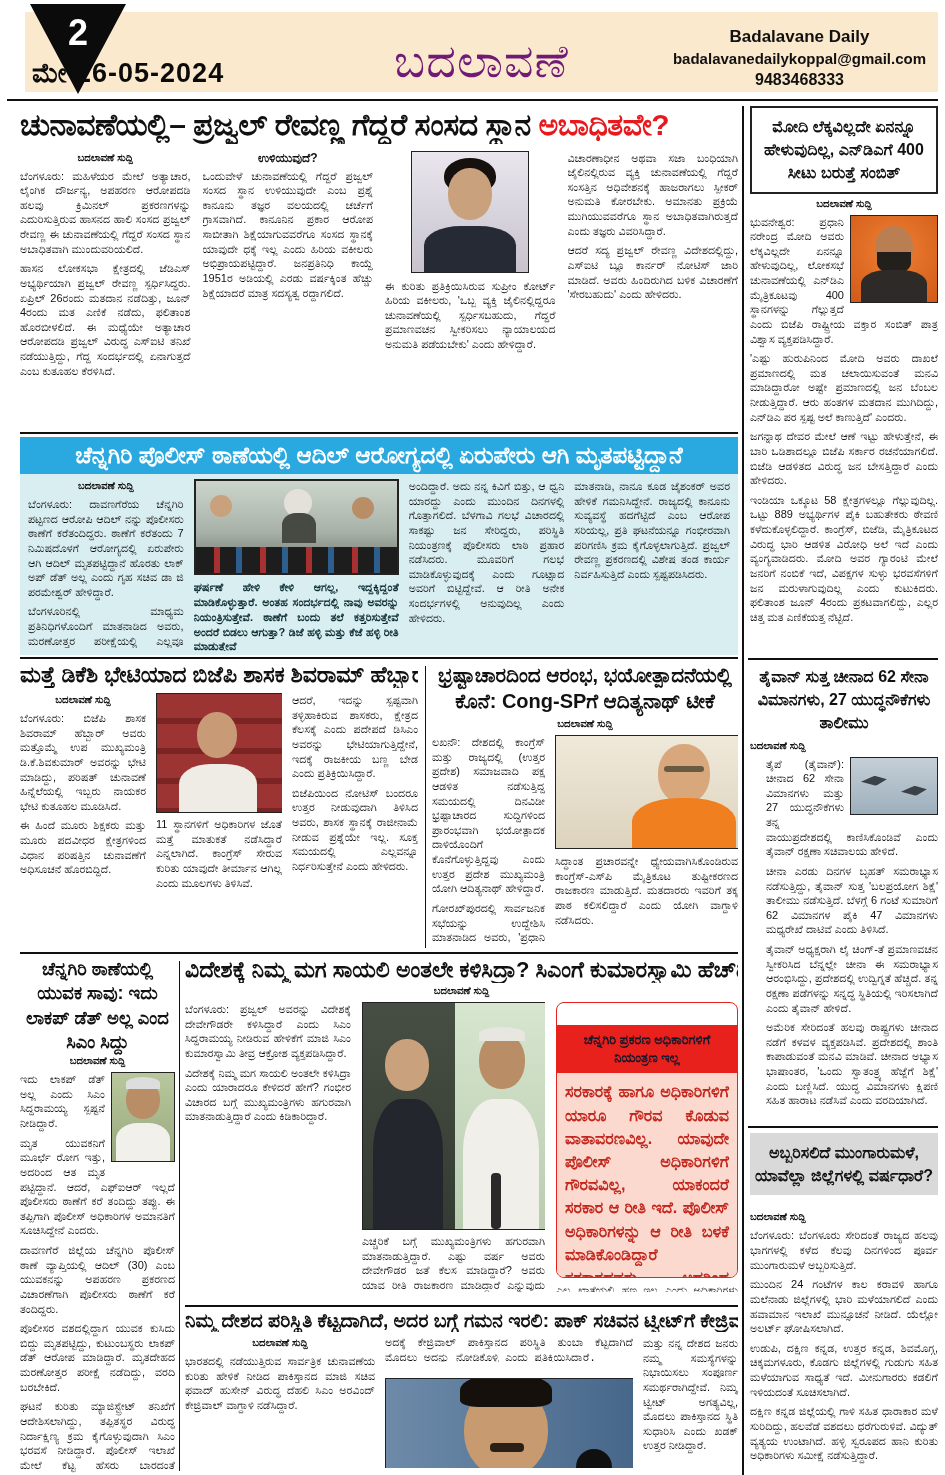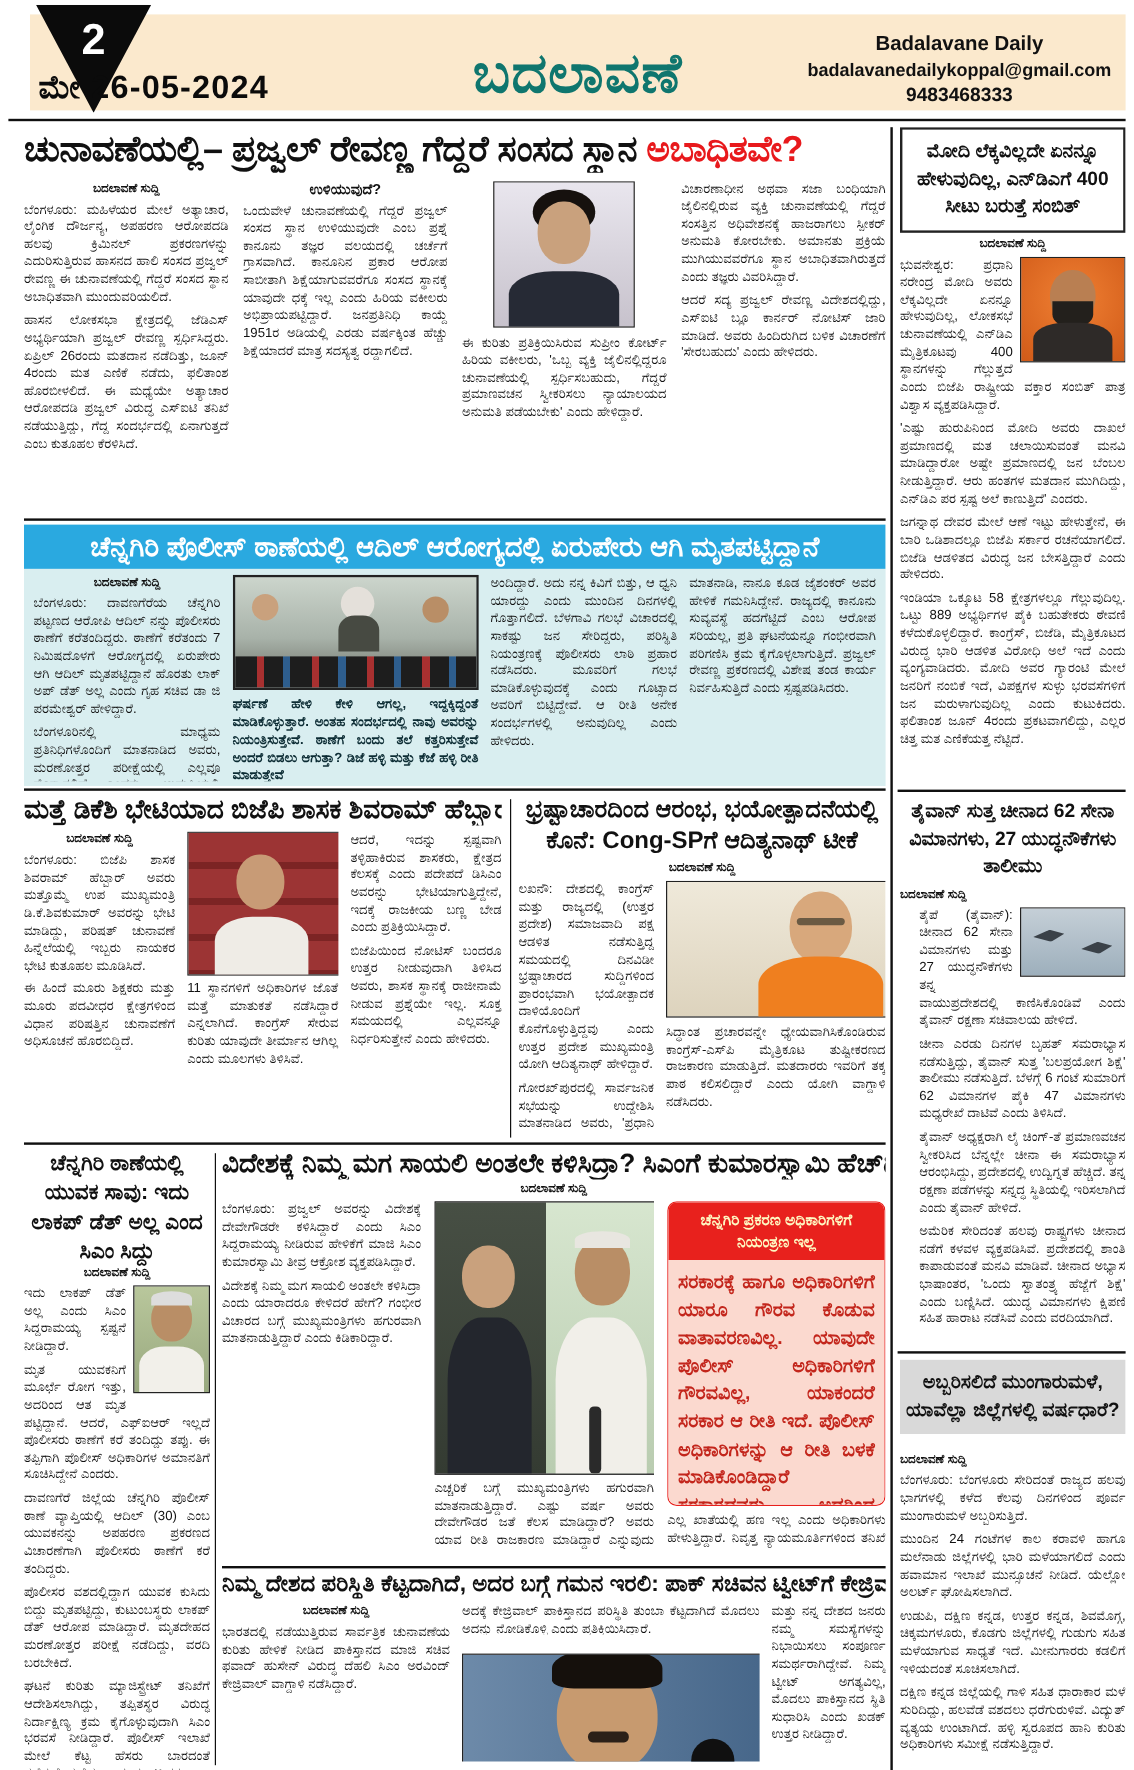--- a/index.html
+++ b/index.html
@@ -7,21 +7,21 @@
         font-family:"Liberation Sans","DejaVu Sans",sans-serif;color:#111;}
   
   .hdr{position:absolute;left:25px;top:12px;width:913px;height:80px;background:#fbe9cd;}
   .tri{position:absolute;left:30px;top:4px;width:96px;height:90px;
        background:#0b0b0b;clip-path:polygon(0 0,100% 0,50% 100%);z-index:3;}
   .tri .pg{position:absolute;left:0;right:0;top:8px;text-align:center;color:#fff;
        font-size:36px;font-weight:bold;}
   .ed-date{position:absolute;left:32px;top:58px;font-size:27px;font-weight:800;
        letter-spacing:1px;z-index:4;color:#0b0b0b;}
   .mast{position:absolute;left:0;right:0;top:22px;text-align:center;
-       font-size:46px;font-weight:700;color:#0f766e;letter-spacing:1px;}
+       font-size:46px;font-weight:400;color:#701a75;letter-spacing:1px;}
   .contact{position:absolute;right:12px;top:14px;text-align:center;font-weight:800;line-height:1.35;}
   .contact .c1{font-size:17px;}
   .contact .c2{font-size:15px;}
   .contact .c3{font-size:16px;}
   
   .hrule,.vrule{position:absolute;background:#101010;}
   
   .sec{position:absolute;overflow:hidden;}
   .bp{font-size:11px;line-height:1.33;text-align:justify;margin:0 0 5px 0;}
   .byline{font-size:10px;font-weight:bold;text-align:center;margin:1px 0 5px 0;}
@@ -41,22 +41,22 @@
   .h-kej{font-size:19px;font-weight:800;white-space:nowrap;overflow:hidden;text-align:center;margin-bottom:4px;}
   .h-side{font-size:16px;font-weight:800;text-align:center;line-height:1.45;}
   .h-side-box{border:2px solid #222;padding:7px 4px;margin-bottom:4px;}
   .h-side-gray{background:#d9d9d9;padding:8px 0;margin-bottom:16px;}
   
   .police-bg{background:#d9eef0;}
   .police-body{padding:5px 8px 0 8px;}
   .caption{font-size:11px;font-weight:bold;color:#0b2b33;line-height:1.35;text-align:justify;margin-top:5px;}
   
   .redbox{border-radius:8px;overflow:hidden;border:1px solid #e8211d;}
-  .redbox .rb-t{background:#e8211d;color:#fef9c3;font-size:13px;font-weight:800;
-                text-align:center;padding:6px 4px;line-height:1.4;}
+  .redbox .rb-t{background:#e8211d;color:#0f172a;font-size:13px;font-weight:800;
+                text-align:center;padding:6px 4px;line-height:1.4;margin-top:22px;}
   .redbox .rb-b{background:#fbd9cf;color:#c3261c;font-size:16px;font-weight:600;
                 text-align:justify;padding:7px 8px;line-height:1.45;height:190px;overflow:hidden;}
   
   .photo{position:relative;overflow:hidden;border:1px solid #222;background:#ccc;}
   .sh{position:absolute;}
   .p-prajwal{width:116px;height:120px;margin:0 auto 6px auto;
      background:linear-gradient(180deg,#e9e6ee,#c7c2cc);}
   .p-presser{width:201px;height:92px;border-width:2px;
      background:linear-gradient(180deg,#ccd5cc 0%,#a8b2a9 55%,#6a6d64 100%);}
   .p-hebbar{width:126px;height:118px;margin:0 auto 4px auto;
@@ -245,21 +245,21 @@
   <div class="hrule" style="left:185px;top:1305px;width:553px;height:2px;"></div>
 
   <div class="sec" style="left:185px;top:1310px;width:553px;height:163px;">
     <div class="h-kej">ನಿಮ್ಮ ದೇಶದ ಪರಿಸ್ಥಿತಿ ಕೆಟ್ಟದಾಗಿದೆ, ಅದರ ಬಗ್ಗೆ ಗಮನ ಇರಲಿ: ಪಾಕ್ ಸಚಿವನ ಟ್ವೀಟ್‌ಗೆ ಕೇಜ್ರಿವಾಲ್ ತಿರುಗೇಟು</div>
     <div class="cols" style="height:132px;gap:10px;">
       <div style="width:190px;flex:none;overflow:hidden;">
         <div class="byline">ಬದಲಾವಣೆ ಸುದ್ದಿ</div>
         <p class="bp">ಭಾರತದಲ್ಲಿ ನಡೆಯುತ್ತಿರುವ ಸಾರ್ವತ್ರಿಕ ಚುನಾವಣೆಯ ಕುರಿತು ಹೇಳಿಕೆ ನೀಡಿದ ಪಾಕಿಸ್ತಾನದ ಮಾಜಿ ಸಚಿವ ಫವಾದ್ ಹುಸೇನ್ ವಿರುದ್ಧ ದೆಹಲಿ ಸಿಎಂ ಅರವಿಂದ್ ಕೇಜ್ರಿವಾಲ್ ವಾಗ್ದಾಳಿ ನಡೆಸಿದ್ದಾರೆ.</p>
       </div>
       <div style="width:248px;flex:none;overflow:hidden;">
-        <p class="bp" style="height:26px;overflow:hidden;margin-bottom:16px;">ಅದಕ್ಕೆ ಕೇಜ್ರಿವಾಲ್ ಪಾಕಿಸ್ತಾನದ ಪರಿಸ್ಥಿತಿ ತುಂಬಾ ಕೆಟ್ಟದಾಗಿದೆ ಮೊದಲು ಅದನ್ನು ನೋಡಿಕೊಳ್ಳಿ ಎಂದು ಪ್ರತಿಕ್ರಿಯಿಸಿದ್ದಾರೆ.</p>
+        <p class="bp" style="height:26px;overflow:hidden;margin-bottom:16px;font-family:Liberation Mono, monospace;">ಅದಕ್ಕೆ ಕೇಜ್ರಿವಾಲ್ ಪಾಕಿಸ್ತಾನದ ಪರಿಸ್ಥಿತಿ ತುಂಬಾ ಕೆಟ್ಟದಾಗಿದೆ ಮೊದಲು ಅದನ್ನು ನೋಡಿಕೊಳ್ಳಿ ಎಂದು ಪ್ರತಿಕ್ರಿಯಿಸಿದ್ದಾರೆ.</p>
         <div class="photo p-kej">
           <div class="sh" style="left:78px;top:6px;width:84px;height:92px;border-radius:48%;background:#c79a6f;"></div>
           <div class="sh" style="left:74px;top:-6px;width:92px;height:34px;border-radius:50% 50% 20% 20%;background:#15100c;"></div>
           <div class="sh" style="left:104px;top:64px;width:34px;height:9px;border-radius:4px;background:#2b2018;"></div>
           <div class="sh" style="left:190px;top:70px;width:36px;height:36px;border-radius:50%;background:#101010;"></div>
         </div>
       </div>
       <div class="col">
         <p class="bp">ಮತ್ತು ನನ್ನ ದೇಶದ ಜನರು ನಮ್ಮ ಸಮಸ್ಯೆಗಳನ್ನು ನಿಭಾಯಿಸಲು ಸಂಪೂರ್ಣ ಸಮರ್ಥರಾಗಿದ್ದೇವೆ. ನಿಮ್ಮ ಟ್ವೀಟ್ ಅಗತ್ಯವಿಲ್ಲ, ಮೊದಲು ಪಾಕಿಸ್ತಾನದ ಸ್ಥಿತಿ ಸುಧಾರಿಸಿ ಎಂದು ಖಡಕ್ ಉತ್ತರ ನೀಡಿದ್ದಾರೆ.</p>
       </div>

